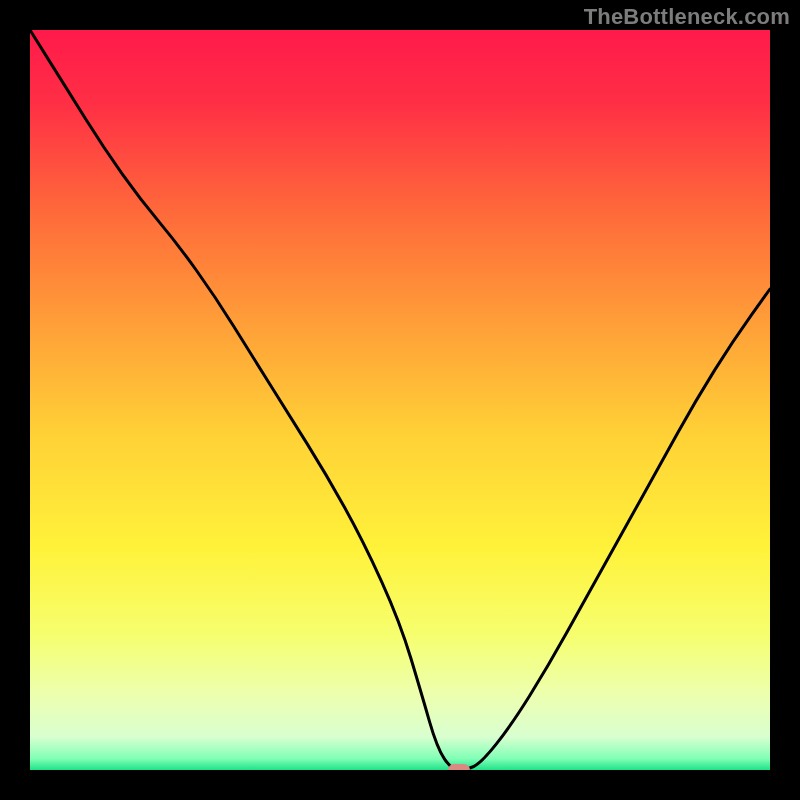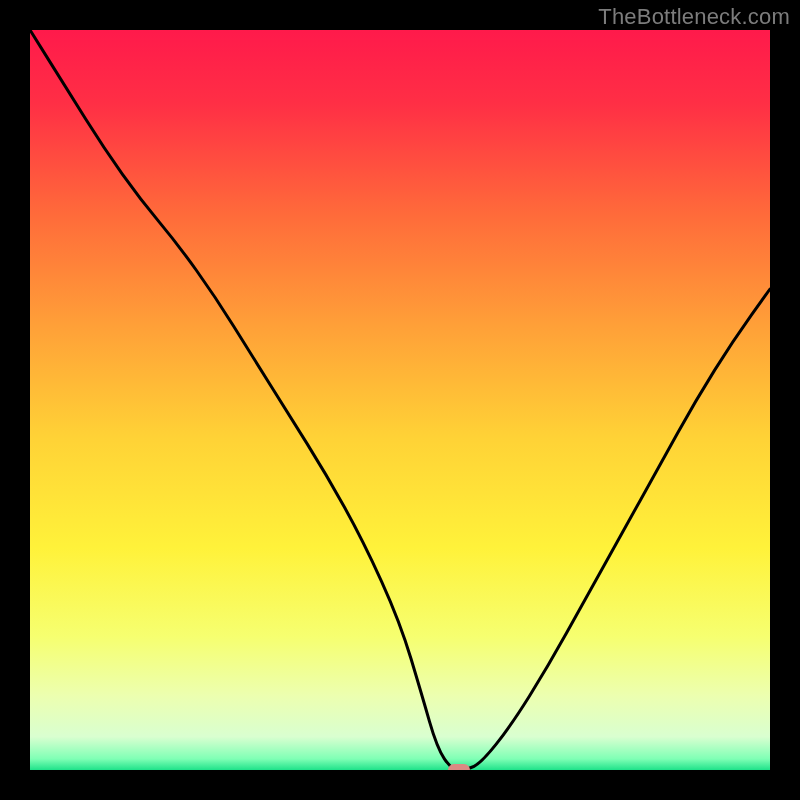--- a/index.html
+++ b/index.html
@@ -16,21 +16,21 @@
     width: 800px;
     height: 800px;
     background: #000;
   }
   .watermark {
     position: absolute;
     top: 4px;
     right: 10px;
     color: #7c7c7c;
     font-size: 22px;
-    font-weight: 400;
+    font-weight: 700;
     letter-spacing: 0.2px;
     z-index: 5;
   }
   .plot-area {
     position: absolute;
     left: 30px;
     top: 30px;
     width: 740px;
     height: 740px;
     overflow: hidden;

